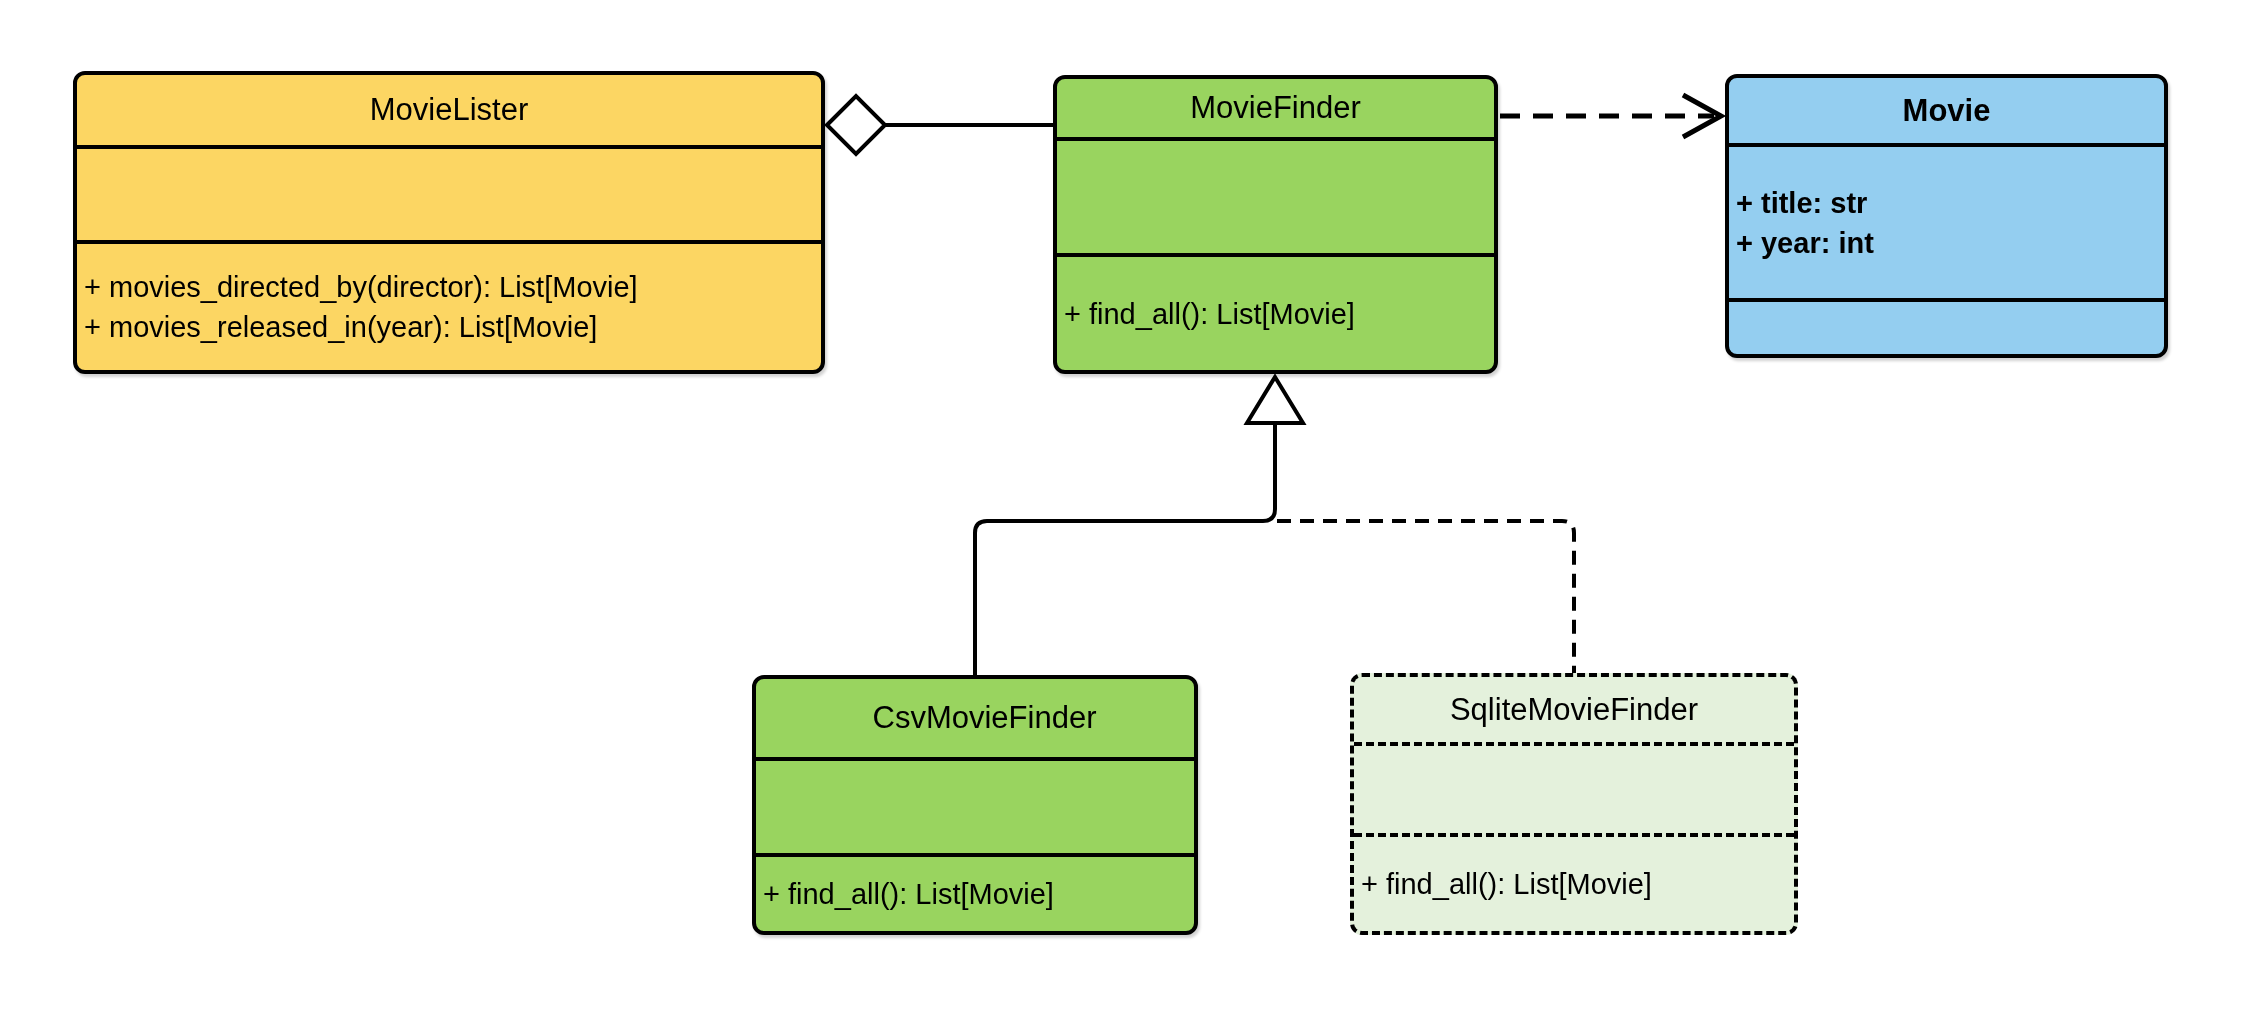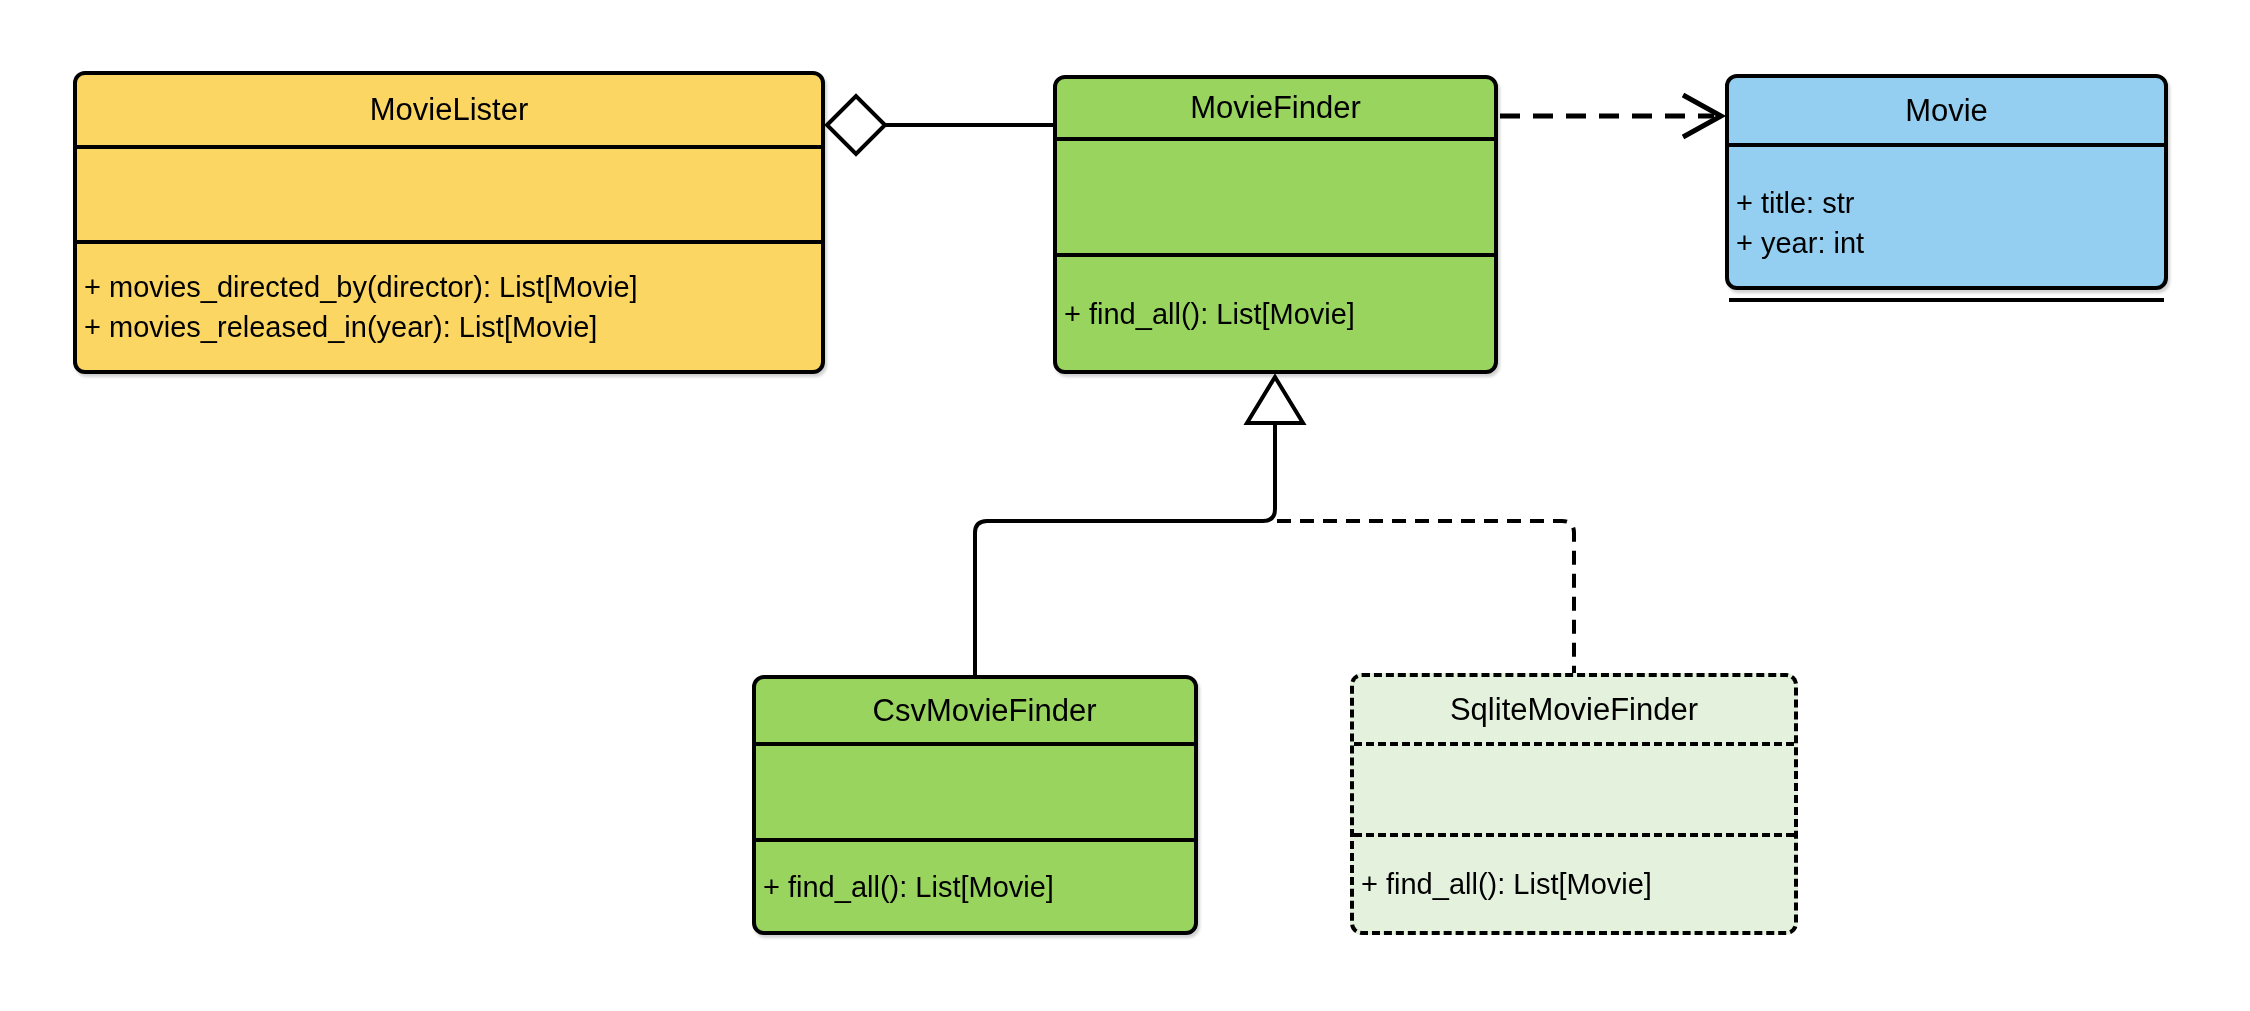--- a/index.html
+++ b/index.html
@@ -81,33 +81,33 @@
   <div class="uml-class fill-green" style="left:1053px; top:75px; width:445px; height:299px;">
     <div class="sec title" style="height:58px;">
       <span>MovieFinder</span>
     </div>
     <div class="sec divider" style="height:116px;"></div>
     <div class="sec divider body grow">
       <div>+ find_all(): List[Movie]</div>
     </div>
   </div>
 
-  <div class="uml-class fill-blue" style="left:1725px; top:74px; width:443px; height:216px;">
+  <div class="uml-class fill-blue" style="left:1725px; top:74px; width:443px; height:284px;font-weight:bold;">
     <div class="sec title" style="height:65px;">
       <span>Movie</span>
     </div>
     <div class="sec divider body" style="height:155px;">
       <div>+ title: str</div>
       <div>+ year: int</div>
     </div>
     <div class="sec divider grow"></div>
   </div>
 
   <div class="uml-class fill-green" style="left:752px; top:675px; width:446px; height:260px;">
-    <div class="sec title" style="height:63px;padding-left:19px;">
+    <div class="sec title" style="height:78px;padding-left:19px;">
       <span>CsvMovieFinder</span>
     </div>
     <div class="sec divider" style="height:96px;"></div>
     <div class="sec divider body grow">
       <div>+ find_all(): List[Movie]</div>
     </div>
   </div>
 
   <div class="uml-class dashed fill-palegreen" style="left:1350px; top:673px; width:448px; height:262px;">
     <div class="sec title" style="height:65px;">

